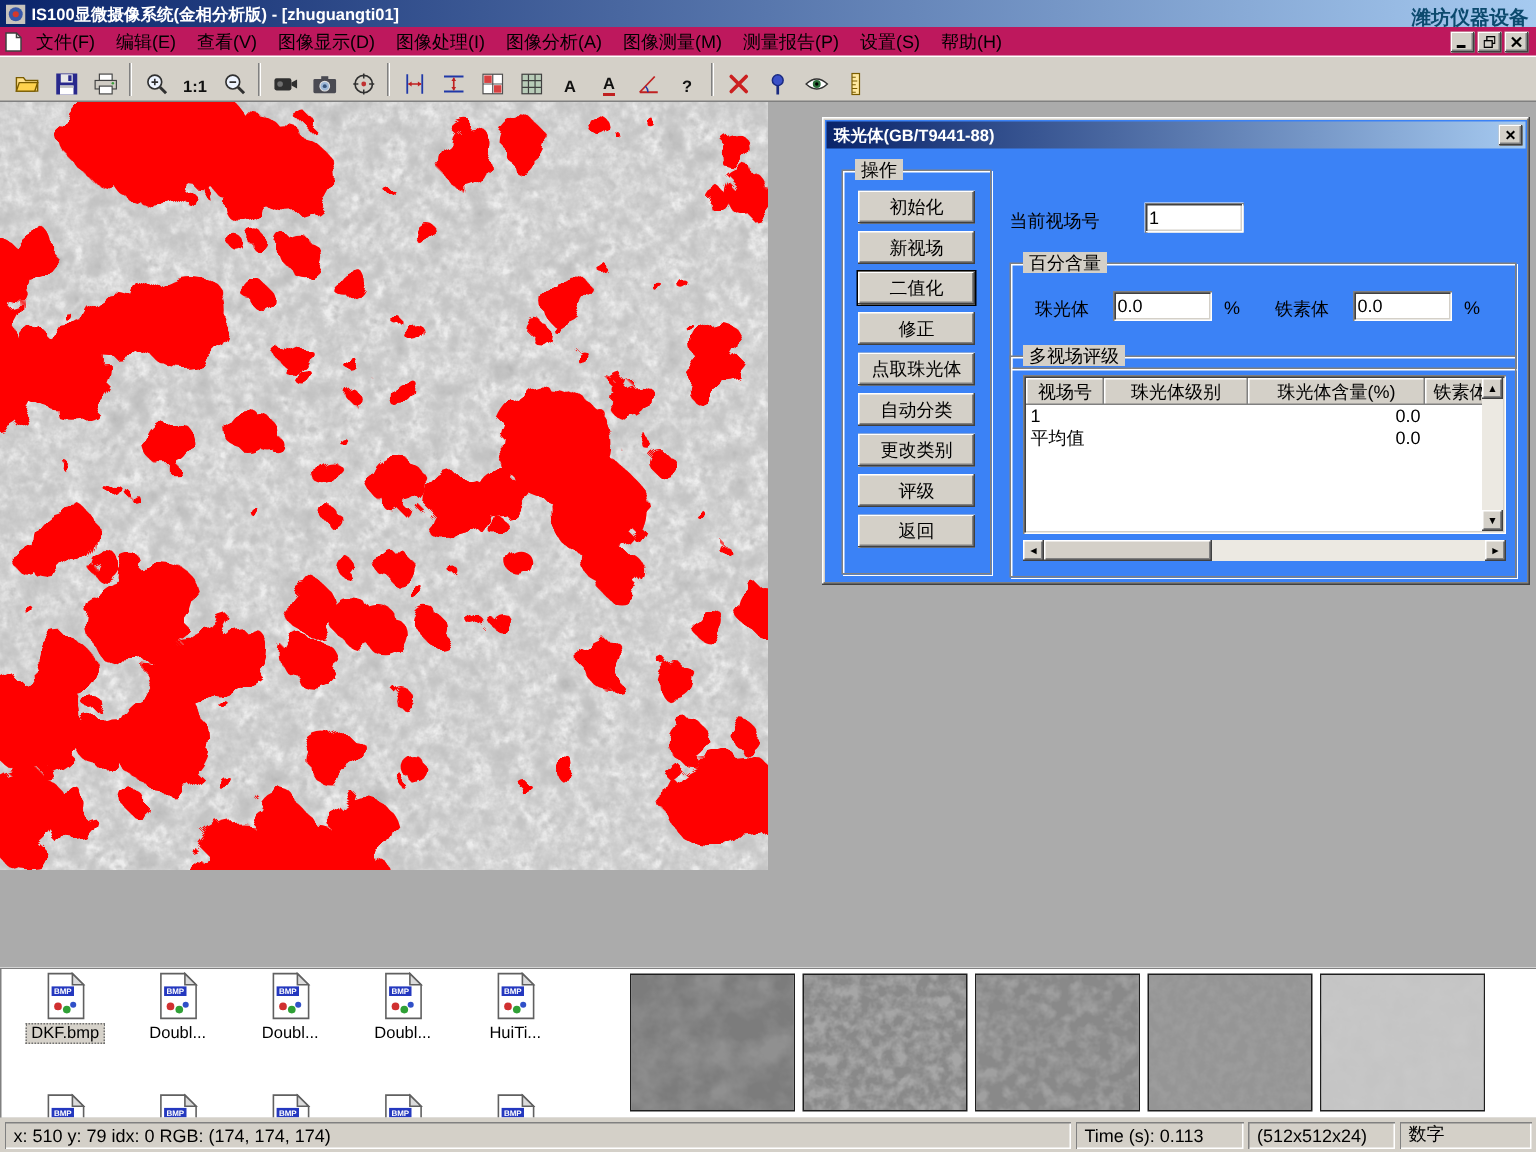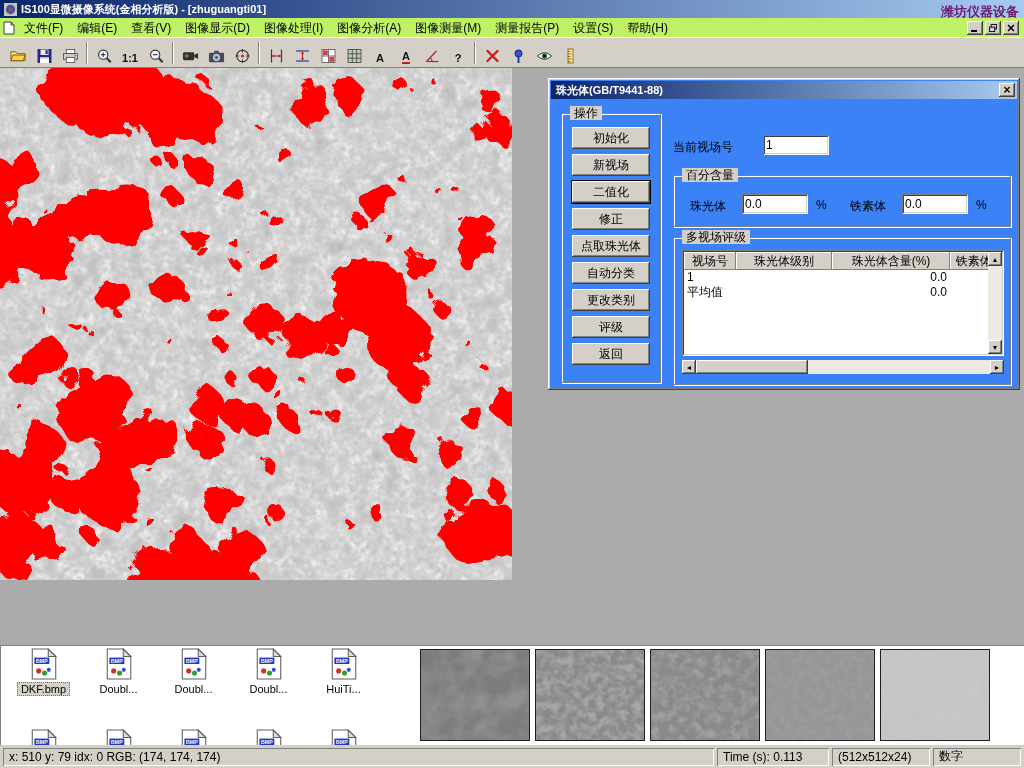--- a/index.html
+++ b/index.html
@@ -11,24 +11,24 @@
     box-shadow: inset -1px -1px #404040, inset 1px 1px #fff, inset -2px -2px #808080, inset 2px 2px #d4d0c8; }
   .btn-default { box-shadow: 0 0 0 1px #000, inset -1px -1px #404040, inset 1px 1px #fff, inset -2px -2px #808080, inset 2px 2px #d4d0c8; }
   .field { background:#fff; border:none; outline:none; font-size:12px; padding:1px 3px;
     box-shadow: inset 1px 1px #808080, inset -1px -1px #fff, inset 2px 2px #404040, inset -2px -2px #d4d0c8; }
 
   
   .titlebar { position:absolute; left:0; top:0; width:1024px; height:18px;
     background:linear-gradient(90deg,#0a246a,#a6caf0); display:flex; align-items:center; gap:4px; padding:0 4px; }
   .app-icon svg { width:13px; height:13px; display:block; }
   .title-text { color:#fff; font-size:11px; font-weight:bold; white-space:nowrap; }
-  .watermark { position:absolute; top:3px; right:5px; color:#701a75; font-size:13px; font-weight:bold; z-index:99; white-space:nowrap; }
+  .watermark { position:absolute; top:3px; right:5px; color:#0c4a6e; font-size:13px; font-weight:bold; z-index:99; white-space:nowrap; }
 
   
-  .menubar { position:absolute; left:0; top:18px; width:1024px; height:20px; background:#bef264;
+  .menubar { position:absolute; left:0; top:18px; width:1024px; height:20px; background:#be185d;
     display:flex; align-items:center; padding:0 3px; border-bottom:1px solid #fff; }
   .doc-icon svg { width:12px; height:14px; display:block; margin-right:2px; }
   .menu-item { font-size:12px; padding:2px 7px; color:#000; white-space:nowrap; }
   .child-controls { margin-left:auto; display:flex; gap:2px; padding-right:2px; }
   .cc-btn { width:16px; height:14px; display:flex; align-items:center; justify-content:center; padding:0; }
   .cc-btn svg { width:8px; height:8px; display:block; }
 
   
   .toolbar { position:absolute; left:0; top:38px; width:1024px; height:30px; background:#d4d0c8;
     display:flex; align-items:center; padding:0 5px; border-bottom:1px solid #808080; }
@@ -59,21 +59,21 @@
   .op-btn { display:block; width:78px; height:22px; margin:5px auto 0; font-size:12px; white-space:nowrap; }
   #op-buttons { padding-top:8px; }
 
   .cf-label { position:absolute; left:122px; top:40px; }
   .cf-input { position:absolute; left:212px; top:36px; width:66px; height:20px; }
 
   .grading-group { left:302px; top:10px; width:158px; height:52px; }
   .level-label { position:absolute; left:20px; top:18px; }
   .level-input { position:absolute; left:58px; top:14px; width:66px; height:19px; }
 
-  .percent-group { left:122px; top:76px; width:338px; height:52px; }
+  .percent-group { left:122px; top:76px; width:338px; height:71px; }
   .p-lbl1 { position:absolute; left:16px; top:22px; }
   .p-in1  { position:absolute; left:68px; top:18px; width:66px; height:20px; }
   .p-pct1 { position:absolute; left:142px; top:22px; }
   .p-lbl2 { position:absolute; left:176px; top:22px; }
   .p-in2  { position:absolute; left:228px; top:18px; width:66px; height:20px; }
   .p-pct2 { position:absolute; left:302px; top:22px; }
 
   .multi-group { left:122px; top:138px; width:338px; height:148px; }
   .table-wrap { position:absolute; left:8px; top:12px; width:322px; height:106px; background:#fff; overflow:hidden;
     box-shadow: inset 1px 1px #808080, inset -1px -1px #fff, inset 2px 2px #404040, inset -2px -2px #d4d0c8; }

